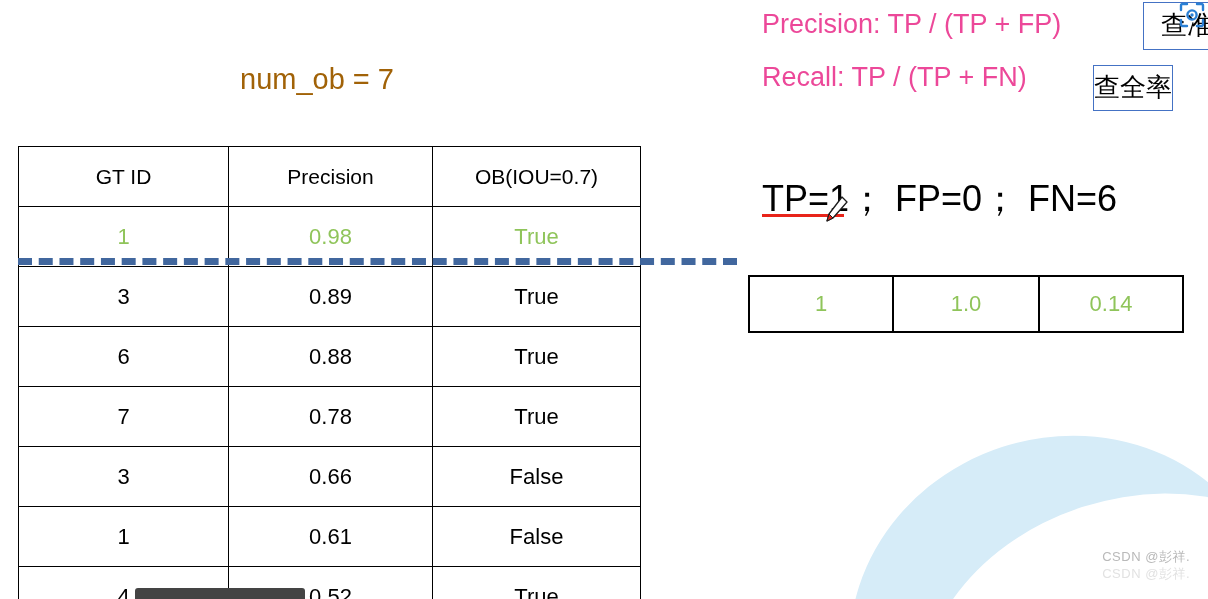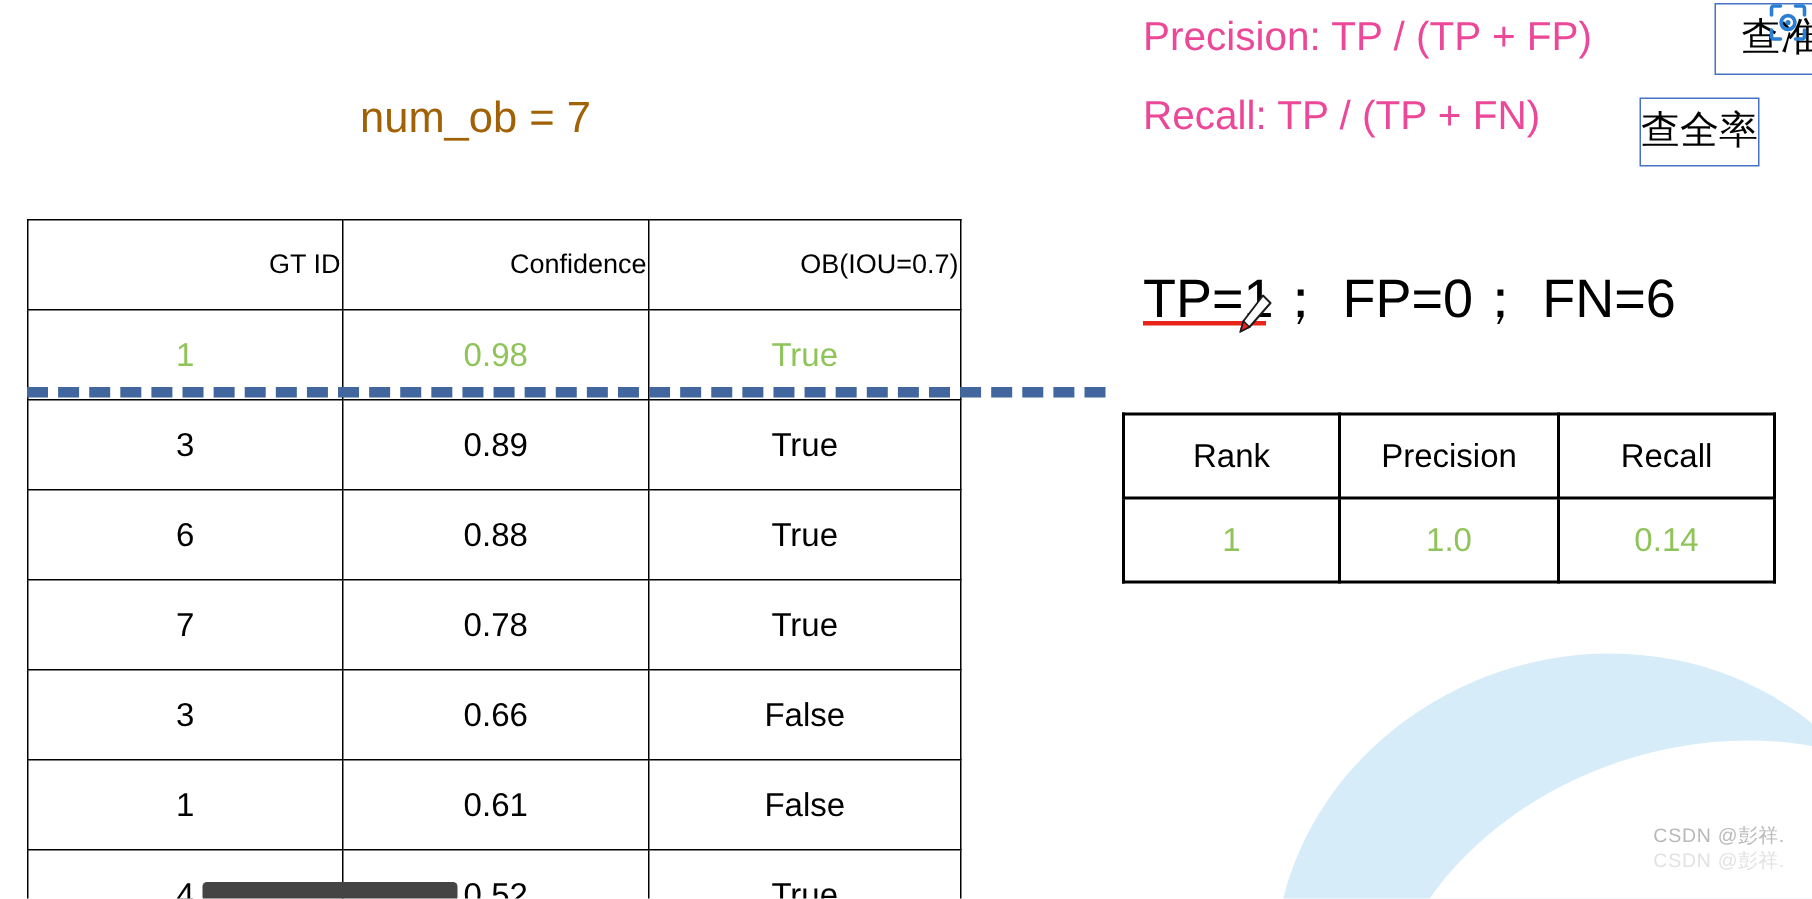--- a/index.html
+++ b/index.html
@@ -83,21 +83,21 @@
     border: 1.6px solid #000000;
     height: 57px;
     text-align: center;
     vertical-align: middle;
     font-size: 22px;
     color: #000000;
   }
   #main-table col.c-gtid  { width: 210px; }
   #main-table col.c-conf  { width: 204px; }
   #main-table col.c-ob    { width: 208px; }
-  #main-table tr.header-row td { font-size: 18px; text-align: right; }
+  #main-table tr.header-row td { font-size: 21px; }
   #main-table td.hl { color: #8fc45a; }
 
   #dashed-separator {
     position: absolute;
     left: 18px;
     top: 258px;
     width: 719px;
     height: 0;
     border-top: 7px dashed #41679e;
     pointer-events: none;
@@ -215,21 +215,21 @@
 
 <table id="main-table">
   <colgroup>
     <col class="c-gtid">
       <col class="c-conf">
       <col class="c-ob">
   </colgroup>
   <tbody>
     <tr class="header-row">
       <td>GT ID</td>
-      <td>Confidence</td>
+      <td>Precision</td>
       <td>OB(IOU=0.7)</td>
     </tr>
     <tr>
       <td class="hl">1</td>
       <td class="hl">0.98</td>
       <td class="hl">True</td>
     </tr>
     <tr>
       <td>3</td>
       <td>0.89</td>
@@ -288,25 +288,20 @@
   <path d="M3 18 L7 22 L1 25 Z" fill="#e8241a" stroke="#1b1b1b" stroke-width="1"></path>
 </svg>
 
 <table id="result-table">
   <colgroup>
     <col class="r-rank">
       <col class="r-prec">
       <col class="r-rec">
   </colgroup>
   <tbody>
-    <tr>
-      <td>Rank</td>
-      <td>Precision</td>
-      <td>Recall</td>
-    </tr>
     <tr class="result-value-row">
       <td>1</td>
       <td>1.0</td>
       <td>0.14</td>
     </tr>
   </tbody>
 </table>
 
 <div id="watermark">
   <span class="wm-line1">CSDN @彭祥.</span>

